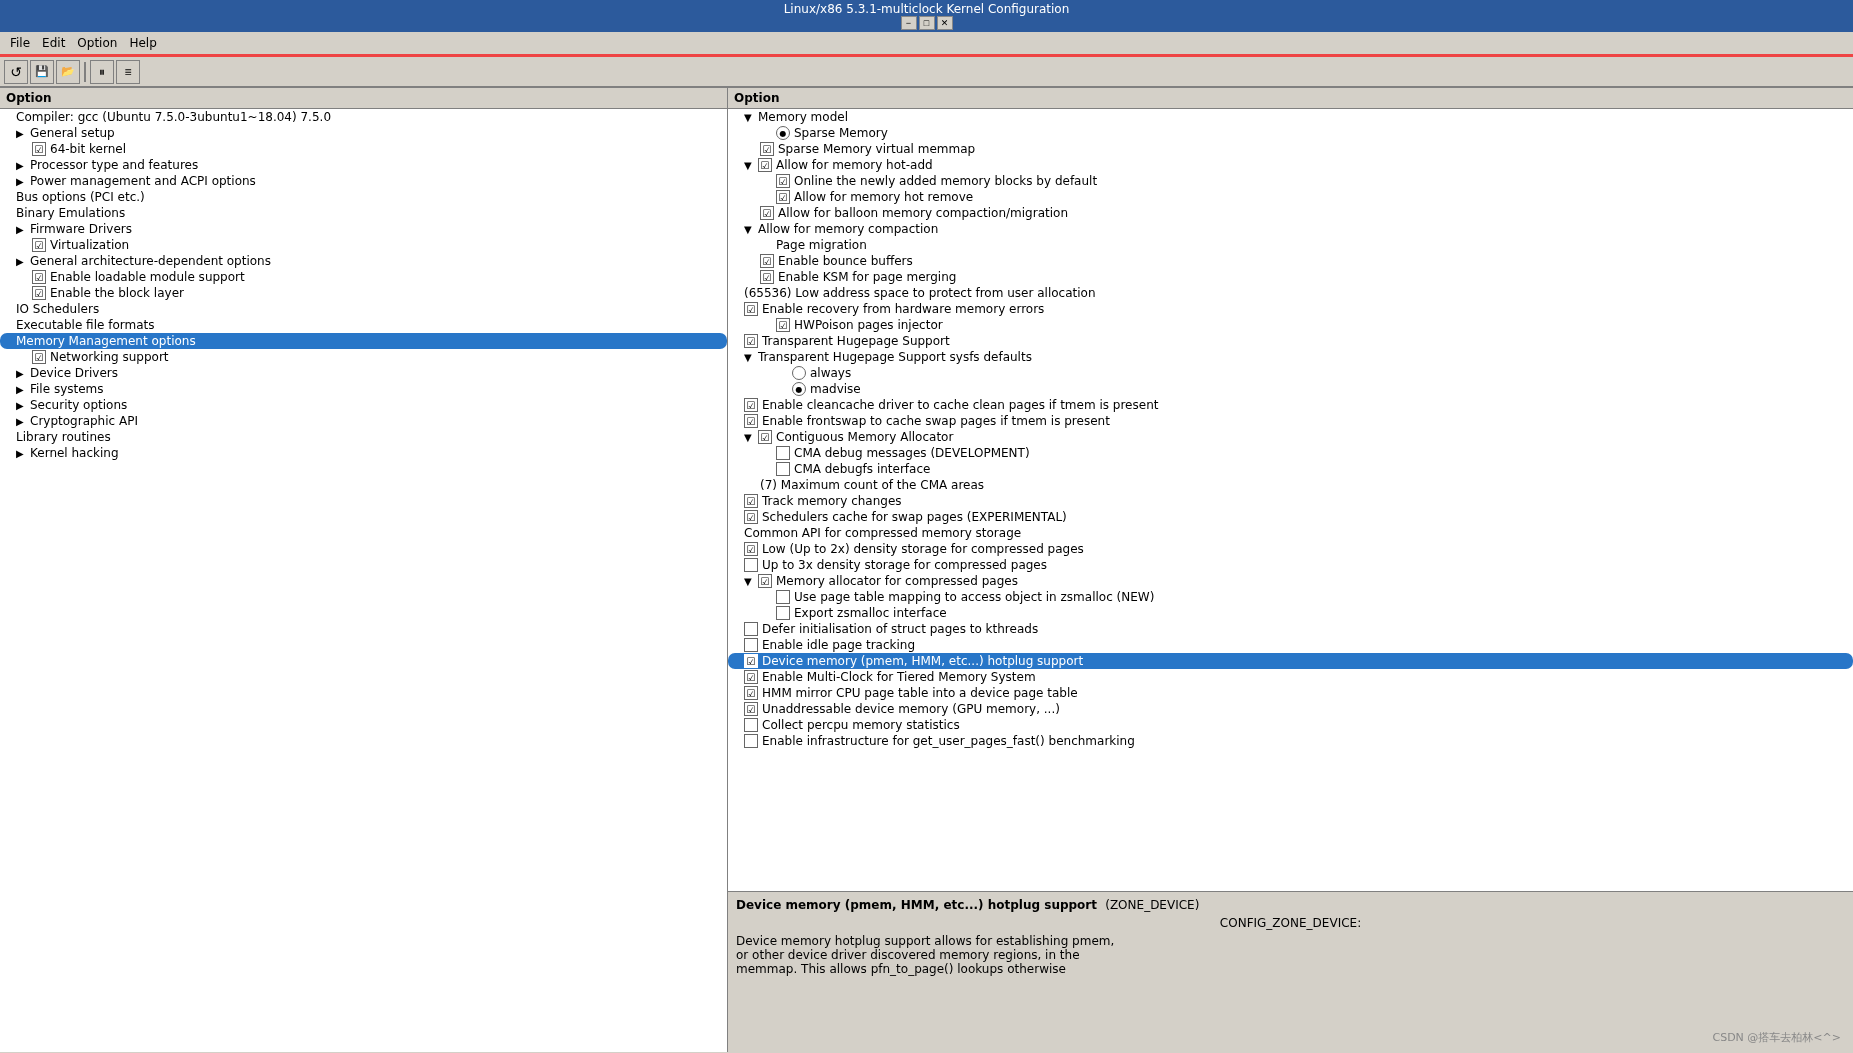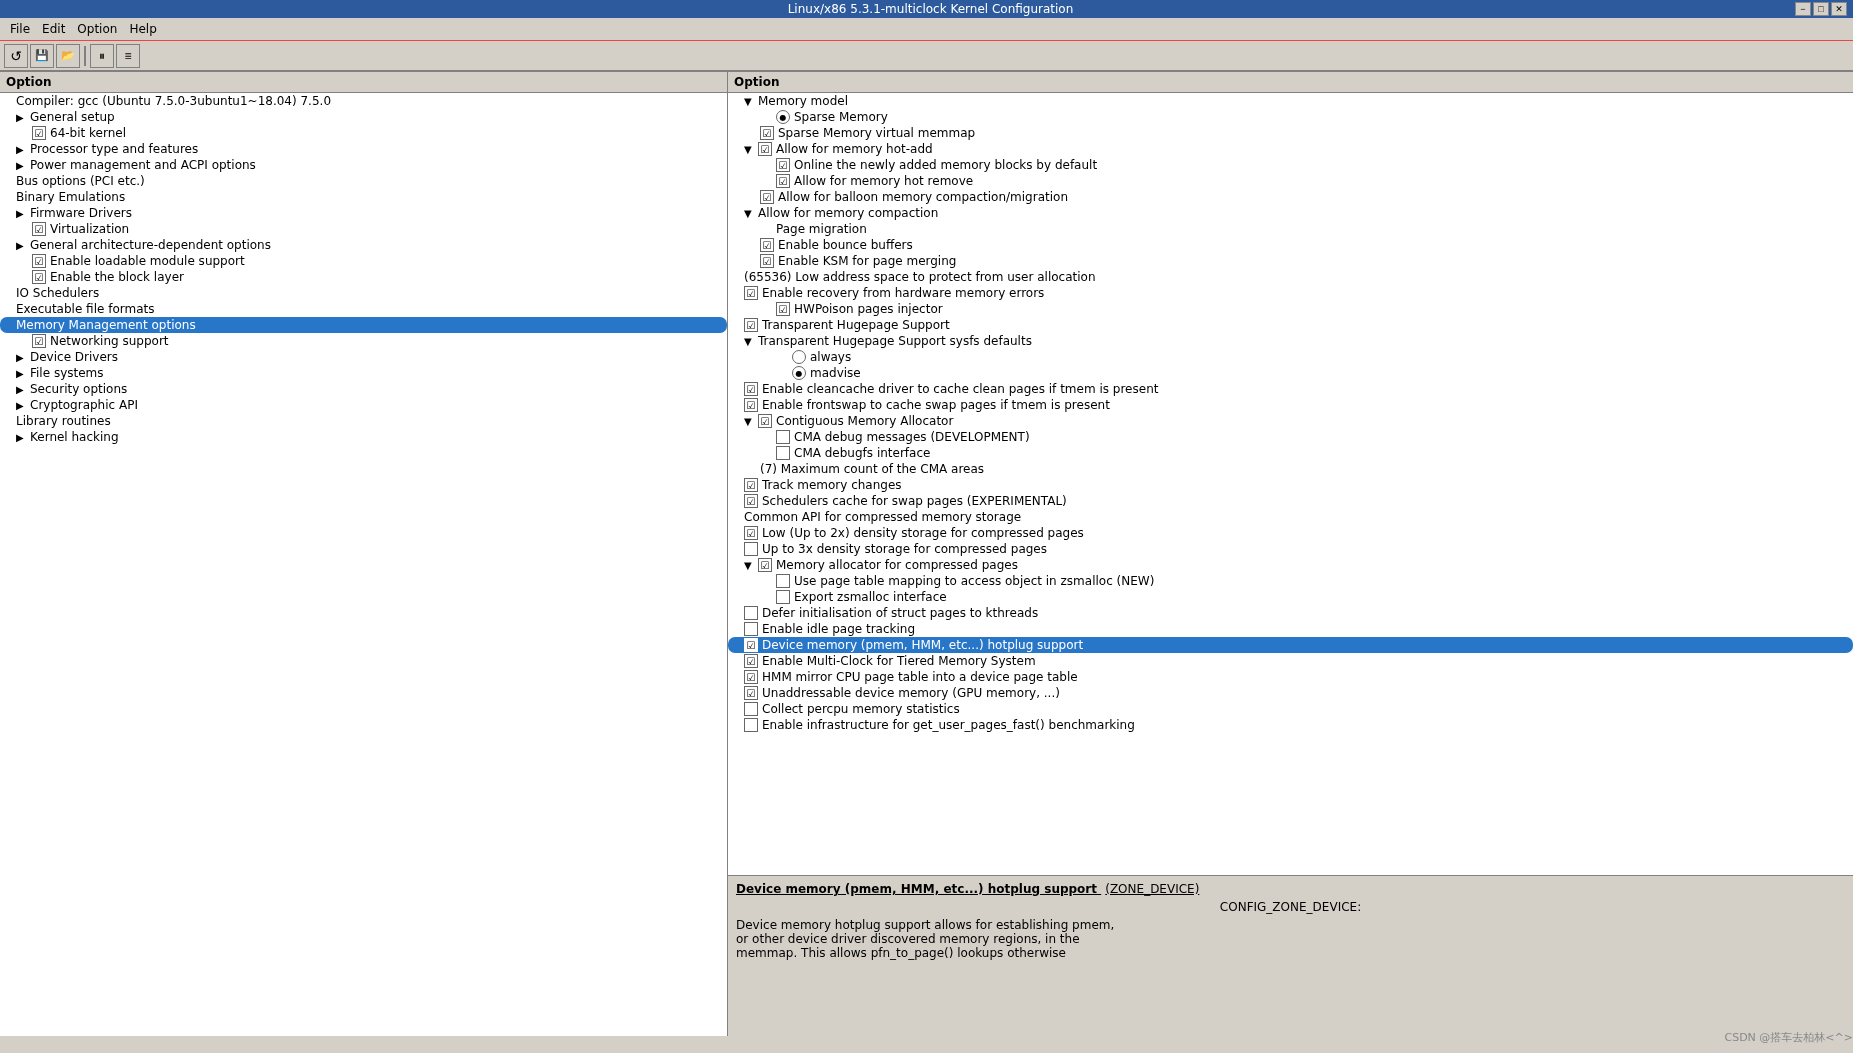--- a/index.html
+++ b/index.html
@@ -14,20 +14,21 @@
     }
     .title-bar {
       background: #2c5a9c;
       color: #fff;
       text-align: center;
       padding: 3px 0;
       font-size: 12px;
       display: flex;
       align-items: center;
       padding: 2px 6px;
+      flex-direction: column;
     }
     .title-bar-title {
       flex: 1;
       text-align: center;
       font-size: 12px;
     }
     .title-bar-buttons {
       display: flex;
       gap: 2px;
     }
@@ -40,21 +41,21 @@
       cursor: pointer;
       display: flex;
       align-items: center;
       justify-content: center;
     }
     .menu-bar {
       background: #d4d0c8;
       display: flex;
       gap: 0;
       padding: 2px 4px;
-      border-bottom: 1px solid #ef4444;
+      border-bottom: 3px solid #ef4444;
     }
     .menu-item {
       padding: 2px 6px;
       font-size: 12px;
       cursor: pointer;
     }
     .toolbar {
       background: #d4d0c8;
       display: flex;
       align-items: center;
@@ -122,21 +123,20 @@
     .right-bottom {
       height: 160px;
       background: #d4d0c8;
       padding: 6px 8px;
       overflow-y: auto;
       font-size: 12px;
     }
     .right-bottom-title {
       font-weight: bold;
       margin-bottom: 4px;
-      text-decoration: underline;
     }
     .right-bottom-config {
       margin-bottom: 4px;
       text-align: center;
     }
     .option-row {
       display: flex;
       align-items: center;
       padding: 1px 4px;
       font-size: 12px;
@@ -494,13 +494,13 @@
       </div>
       <div class="right-bottom-config">CONFIG_ZONE_DEVICE:</div>
       <div style="white-space:pre-line;">Device memory hotplug support allows for establishing pmem,
 or other device driver discovered memory regions, in the
 memmap. This allows pfn_to_page() lookups otherwise</div>
     </div>
 
   </div>
 </div>
 
-<div style="position:fixed;bottom:8px;right:0;font-size:11px;color:#888;">CSDN @搭车去柏林&lt;^&gt;</div>
+<div style="position:fixed;bottom:8px;right:12px;font-size:11px;color:#888;">CSDN @搭车去柏林&lt;^&gt;</div>
 
 </body></html>

